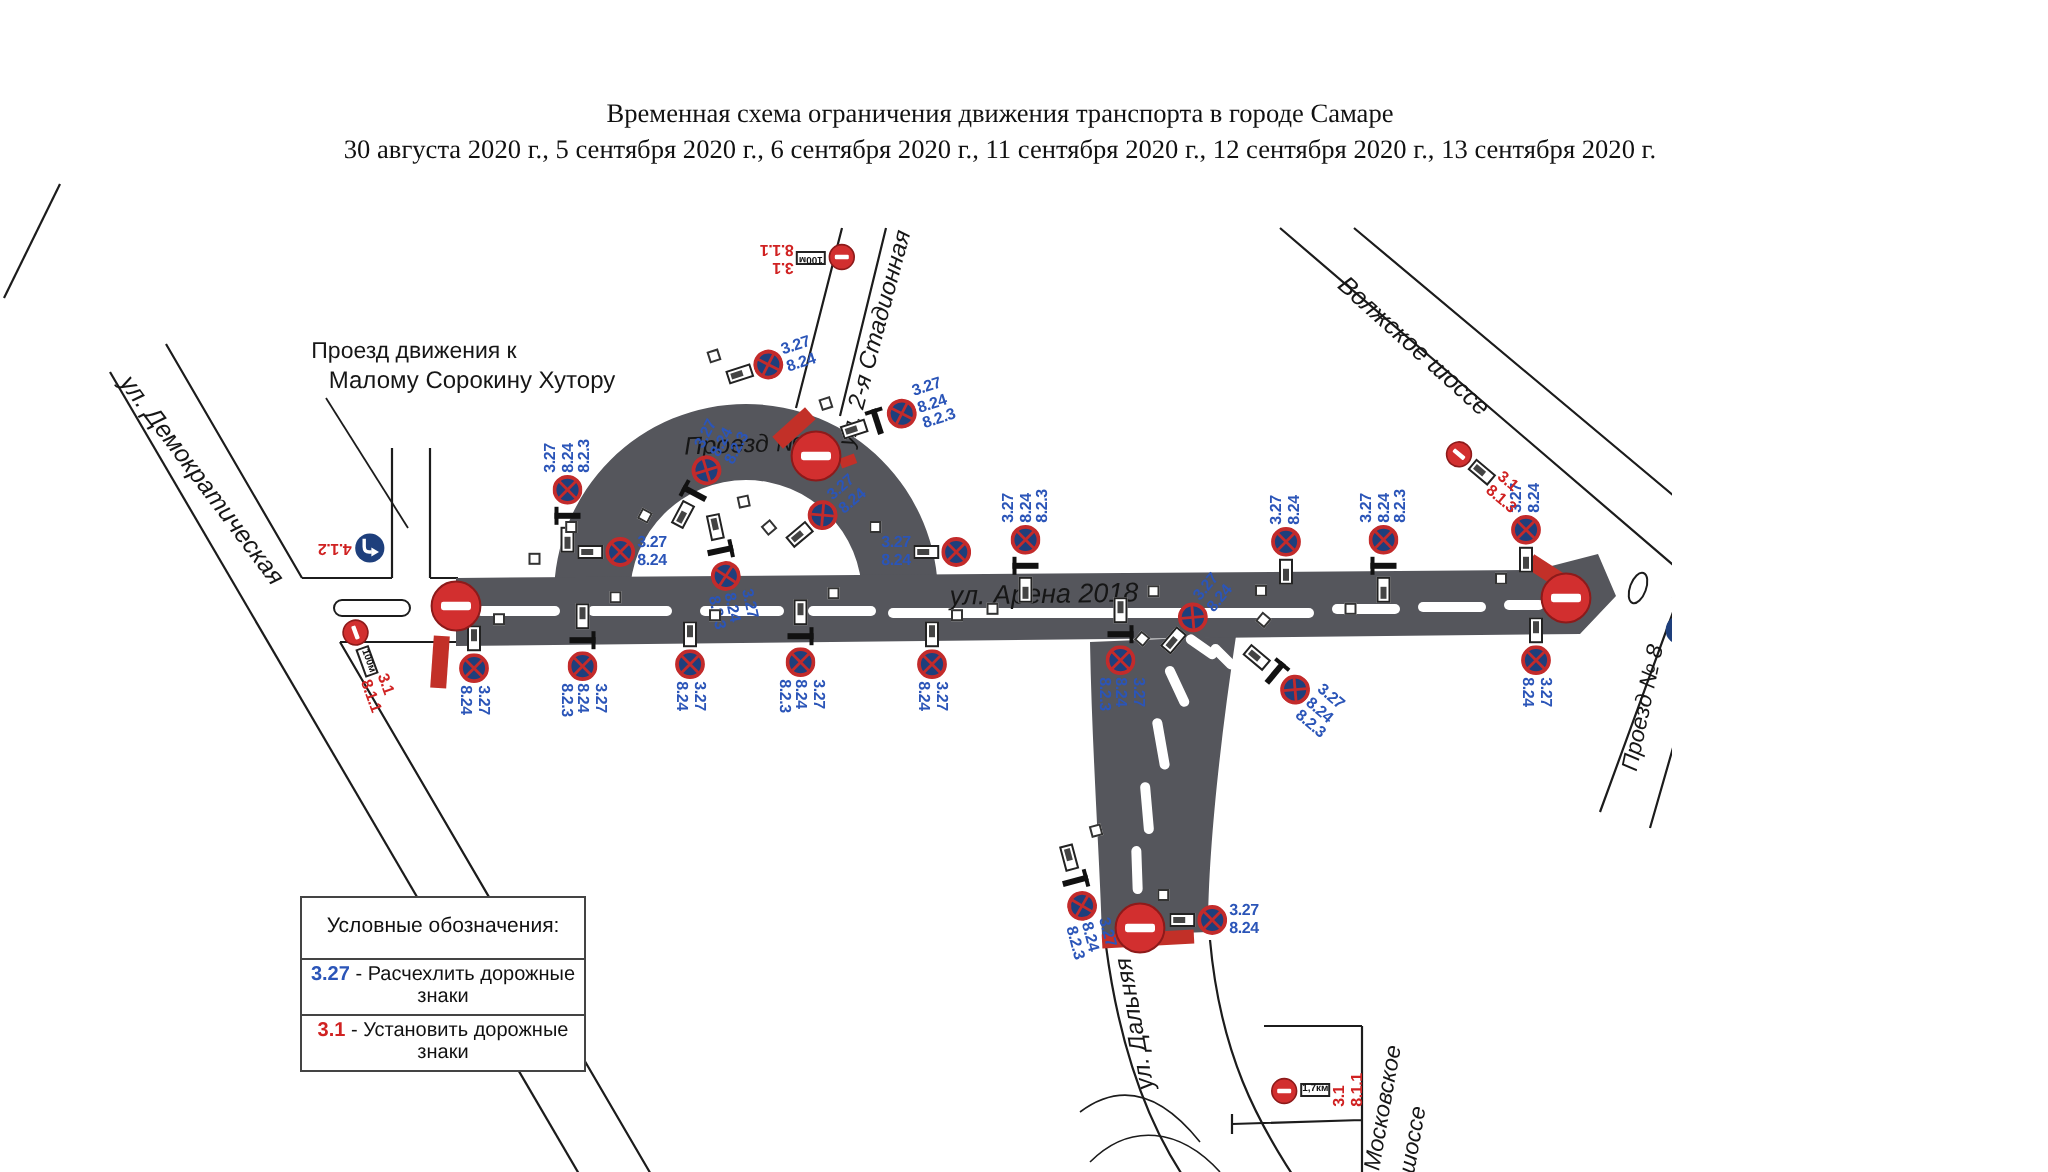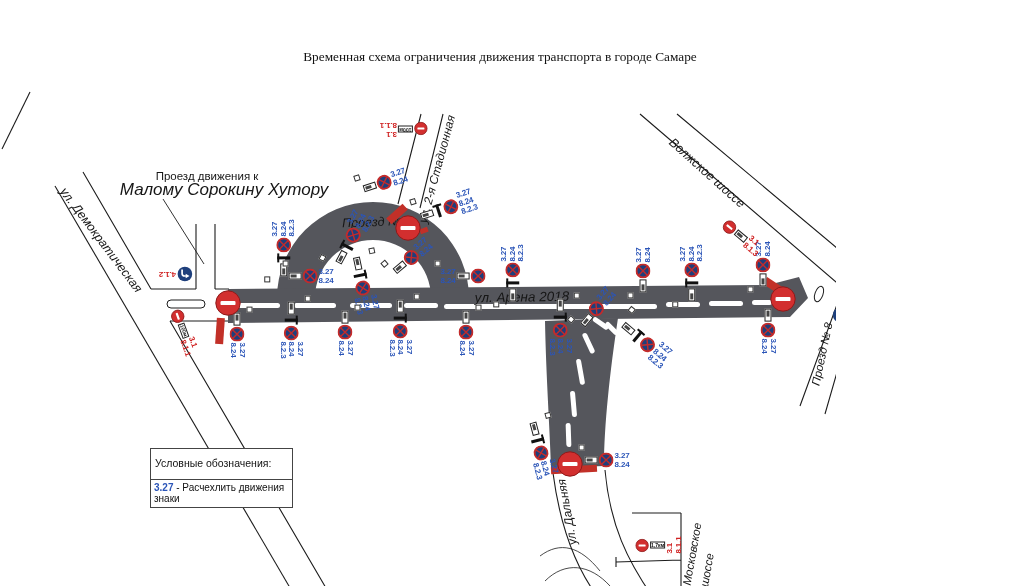--- a/index.html
+++ b/index.html
@@ -26,33 +26,34 @@
   .plate-text{position:absolute;left:0;top:0;width:100%;text-align:center;
               font-size:5px;line-height:5px;color:#111;font-weight:bold;}
   .tpost{position:relative;width:9px;height:13px;flex:0 0 auto;}
   .tpost::before{content:"";position:absolute;left:0;top:0;width:9px;height:2.2px;background:#111;}
   .tpost::after{content:"";position:absolute;left:3.4px;top:0;width:2.2px;height:13px;background:#111;}
   .postmark{position:absolute;width:4px;height:4px;background:#fff;border:0.9px solid #333;
             top:-7px;left:-6px;}
   .closure-bar{position:absolute;background:#c23028;z-index:7;}
   
   #legend{position:absolute;left:150px;top:412px;width:141px;border:1.2px solid #444;
-          background:#fff;z-index:9;font-size:10px;line-height:11.5px;color:#111;}
+          background:#fff;z-index:9;font-size:10px;line-height:11.5px;text-align:center;color:#111;}
   #legend .hdr{padding:9px 4px;font-size:10.5px;}
   #legend .row{border-top:1.2px solid #444;padding:2px 3px;min-height:21px;}
   .code-blue{color:#2b55b8;font-weight:bold;}
   .code-red{color:#d02222;font-weight:bold;}
 </style>
 </head>
 <body>
 
 <div id="page">
 
   <div id="title">
     <div>Временная схема ограничения движения транспорта в городе Самаре</div>
+    <div>30 августа 2020 г., 5 сентября 2020 г., 6 сентября 2020 г., 11 сентября 2020 г., 12 сентября 2020 г., 13 сентября 2020 г.</div>
   </div>
 
   <svg id="roads" width="1024" height="586" viewBox="0 0 1024 586">
     <g stroke="#1c1c1c" stroke-width="1.1" fill="none">
       <path d="M2,113 L30,56"></path>
       <path d="M55,150 L310,586"></path>
       <path d="M83,136 L151,253 M170,285 L340,576"></path>
       <path d="M151,253 H196 M215,253 H229 M170,285 H229"></path>
       <path d="M196,188 V253 M215,188 V253"></path>
       <path d="M163,163 L204,228" stroke-width="0.9"></path>
@@ -94,21 +95,21 @@
   <div id="bar-layer">
       <div class="closure-bar" style="left: 216px; top: 282px; width: 8px; height: 26px; transform: rotate(4deg);"></div>
       <div class="closure-bar" style="left: 393px; top: 167px; width: 8px; height: 22px; transform: rotate(48deg);"></div>
       <div class="closure-bar" style="left: 420px; top: 191.5px; width: 8px; height: 5px; transform: rotate(-20deg);"></div>
       <div class="closure-bar" style="left: 771px; top: 239px; width: 8px; height: 24px; transform: rotate(-57deg);"></div>
       <div class="closure-bar" style="left: 551px; top: 429.5px; width: 46px; height: 7px; transform: rotate(-3deg);"></div>
     </div>
   <div id="label-layer">
       <div class="street-label it" style="left: 101px; top: 204px; font-size: 12.5px; transform: translate(-50%, -50%) rotate(53deg);">ул. Демократическая</div>
       <div class="street-label" style="left: 207px; top: 140px; font-size: 11.5px; transform: translate(-50%, -50%) rotate(0deg);">Проезд движения к</div>
-      <div class="street-label" style="left: 224px; top: 154px; font-size: 17px; transform: translate(-50%, -50%) rotate(0deg); font-style: italic;">Малому Сорокину Хутору</div>
+      <div class="street-label" style="left: 236px; top: 154px; font-size: 12px; transform: translate(-50%, -50%) rotate(0deg);">Малому Сорокину Хутору</div>
       <div class="street-label it" style="left: 437px; top: 133px; font-size: 12px; transform: translate(-50%, -50%) rotate(-75deg);">ул. 2-я Стадионная</div>
       <div class="street-label it" style="left: 377px; top: 186px; font-size: 12.5px; transform: translate(-50%, -50%) rotate(-2deg);">Проезд № 2</div>
       <div class="street-label it" style="left: 522px; top: 261px; font-size: 13.5px; transform: translate(-50%, -50%) rotate(-1deg);">ул. Арена 2018</div>
       <div class="street-label it" style="left: 707px; top: 137px; font-size: 12.5px; transform: translate(-50%, -50%) rotate(42deg);">Волжское шоссе</div>
       <div class="street-label it" style="left: 822px; top: 318px; font-size: 11.5px; transform: translate(-50%, -50%) rotate(-78deg);">Проезд № 8</div>
       <div class="street-label it" style="left: 567px; top: 476px; font-size: 12px; transform: translate(-50%, -50%) rotate(-100deg);">ул. Дальняя</div>
       <div class="street-label it" style="left: 692px; top: 518px; font-size: 11.5px; transform: translate(-50%, -50%) rotate(-80deg);">Московское</div>
       <div class="street-label it" style="left: 707px; top: 534px; font-size: 11.5px; transform: translate(-50%, -50%) rotate(-80deg);">шоссе</div>
     </div>
   <div id="sign-layer">
@@ -536,17 +537,20 @@
         <svg width="27" height="27" viewBox="0 0 27 27">
     <circle cx="13.5" cy="13.5" r="12.2" fill="#d22f2f" stroke="#8d1a1a" stroke-width="1"></circle>
     <rect x="6" y="11.4" width="15" height="4.2" rx="1.2" fill="#fff"></rect>
         </svg>
       </div>
     </div>
 
   <div id="legend">
     <div class="hdr">Условные обозначения:</div>
     <div class="row">
-      <span class="code-blue">3.27</span><span> - Расчехлить движения знаки</span>
+      <span class="code-blue">3.27</span><span> - Расчехлить дорожные знаки</span>
+    </div>
+    <div class="row">
+      <span class="code-red">3.1</span><span> - Установить дорожные знаки</span>
     </div>
   </div>
 
 </div>
 
 </body></html>

